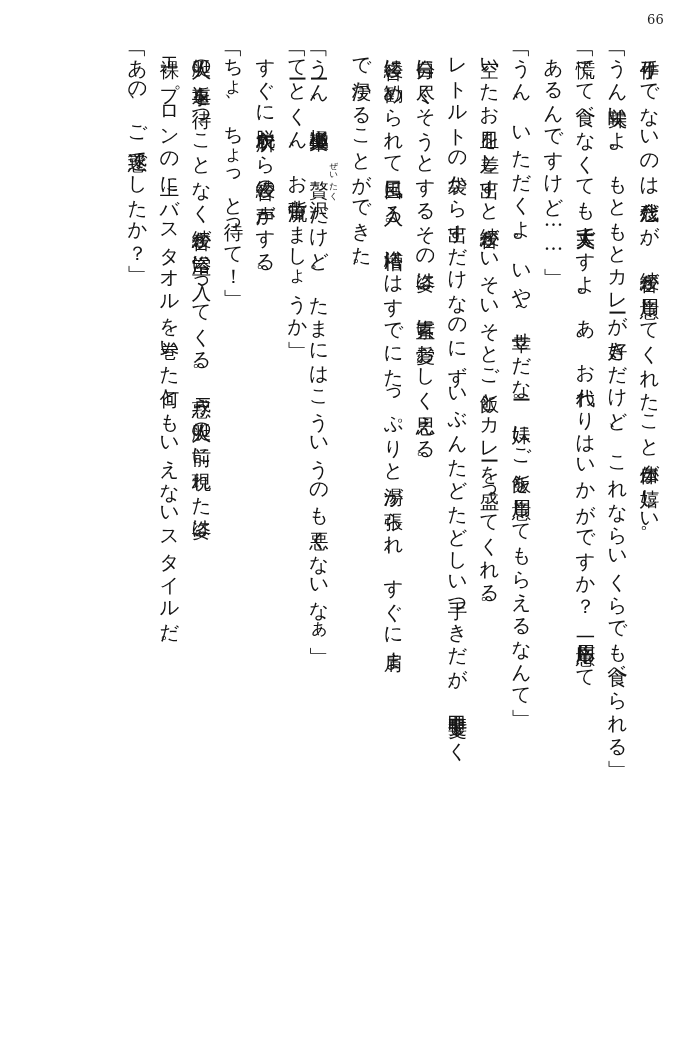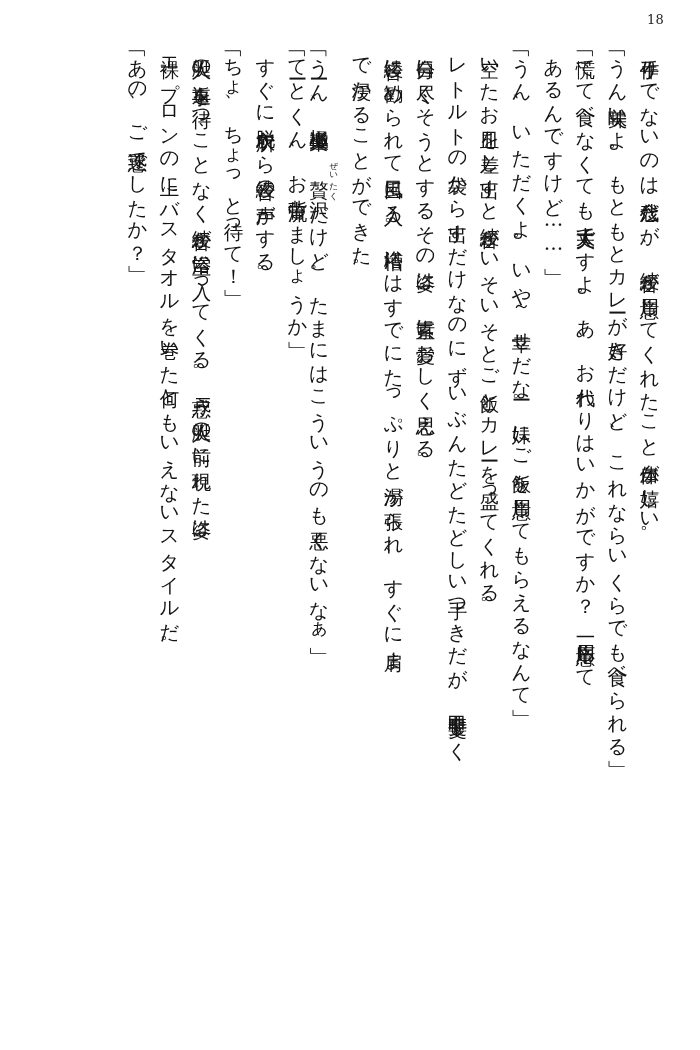--- a/index.html
+++ b/index.html
@@ -62,21 +62,21 @@
   rt {
     font-size: 8.5px;
     letter-spacing: 0.02em;
   }
 </style>
 </head>
 <body>
 
 <div class="page">
 
-  <div class="page-number">18</div>
+  <div class="page-number">66</div>
 
   <div class="text-area">
     <div class="col">手作りでないのは残念だが、綾音が用意してくれたこと自体が嬉しい。</div>
     <div class="col">「うん美味いよ。もともとカレーが好きだけど、これならいくらでも食べられる」</div>
     <div class="col">「慌てて食べなくても大丈夫ですよ。あ、お代わりはいかがですか？　一応用意して</div>
     <div class="col">あるんですけど……」</div>
     <div class="col">「うん、いただくよ。いや～幸せだなー。妹にご飯を用意してもらえるなんて」</div>
     <div class="col">空いたお皿を差し出すと綾音がいそいそとご飯とカレーを盛ってくれる。</div>
     <div class="col">レトルトの袋から出すだけなのにずいぶんたどたどしい手つきだが、甲斐甲斐しく</div>
     <div class="col">自分に尽くそうとするその姿は、素直に愛おしく思える。</div>

